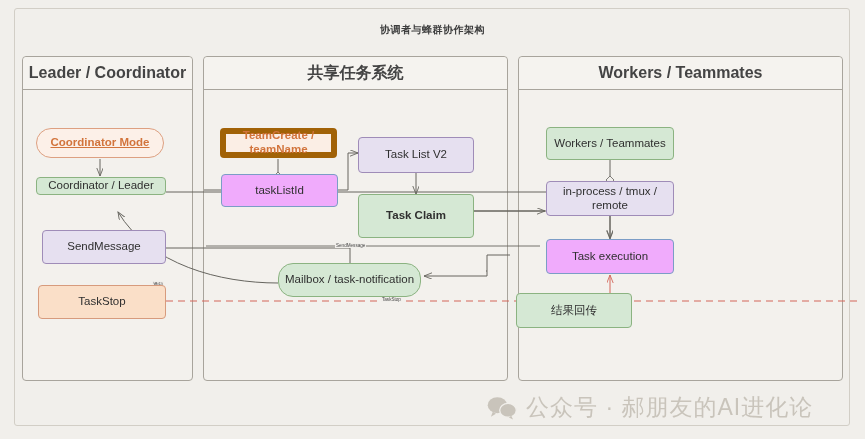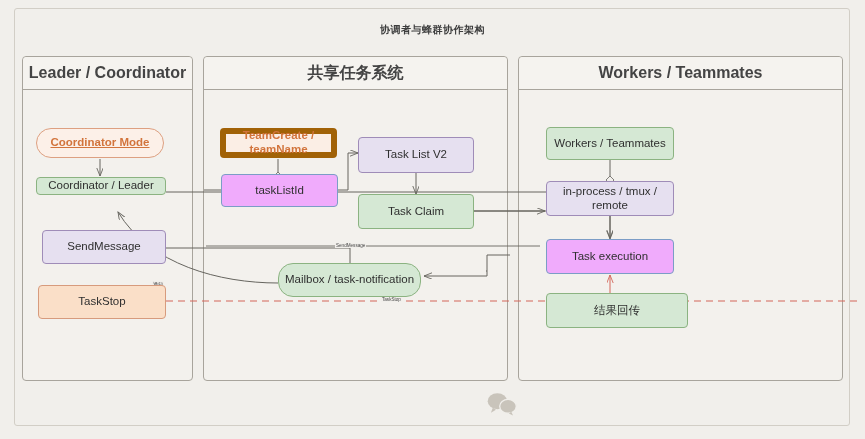--- a/index.html
+++ b/index.html
@@ -211,34 +211,35 @@
   <div class="node n-purple" style="left:42px; top:230px; width:124px; height:34px;">SendMessage</div>
 
   <div class="node n-orange" style="left:38px; top:285px; width:128px; height:34px;">TaskStop</div>
 
   <div class="node n-outline-orange" style="left:220px; top:128px; width:117px; height:30px;">TeamCreate / teamName</div>
 
   <div class="node n-blue" style="left:221px; top:174px; width:117px; height:33px;">taskListId</div>
 
   <div class="node n-purple" style="left:358px; top:137px; width:116px; height:36px;">Task List V2</div>
 
-  <div class="node n-green" style="left:358px; top:194px; width:116px; height:35px;">Task Claim</div>
+  <div class="node n-green" style="left:358px; top:194px; width:116px; height:44px;font-weight:bold;">Task Claim</div>
 
   <div class="node n-green" style="left:278px; top:263px; width:143px; height:34px;border-radius:15px;">Mailbox / task-notification</div>
 
   <div class="node n-green" style="left:546px; top:127px; width:128px; height:33px;">Workers / Teammates</div>
 
   <div class="node n-purple" style="left:546px; top:181px; width:128px; height:35px;">in-process / tmux / remote</div>
 
   <div class="node n-blue" style="left:546px; top:239px; width:128px; height:35px;">Task execution</div>
 
-  <div class="node n-green" style="left:546px; top:293px; width:142px; height:35px;">结果回传</div>
+  <div class="node n-green" style="left:516px; top:293px; width:116px; height:35px;">结果回传</div>
 
   <div class="watermark">
     <svg class="wechat-icon" viewBox="0 0 32 26">
       <ellipse cx="11" cy="10" rx="10.5" ry="8.6" fill="#c9c4bb"></ellipse>
       <path d="M6,17 L4,22.5 L9.5,19.3 Z" fill="#c9c4bb"></path>
       <ellipse cx="22.5" cy="15.5" rx="9" ry="7.4" fill="#c9c4bb" stroke="#f1efeb" stroke-width="1.4"></ellipse>
       <path d="M26,21.5 L28,25.5 L23.5,23.2 Z" fill="#c9c4bb"></path>
     </svg>
+    <span>公众号 · 郝朋友的AI进化论</span>
   </div>
 
 </div>
 
 </body></html>

